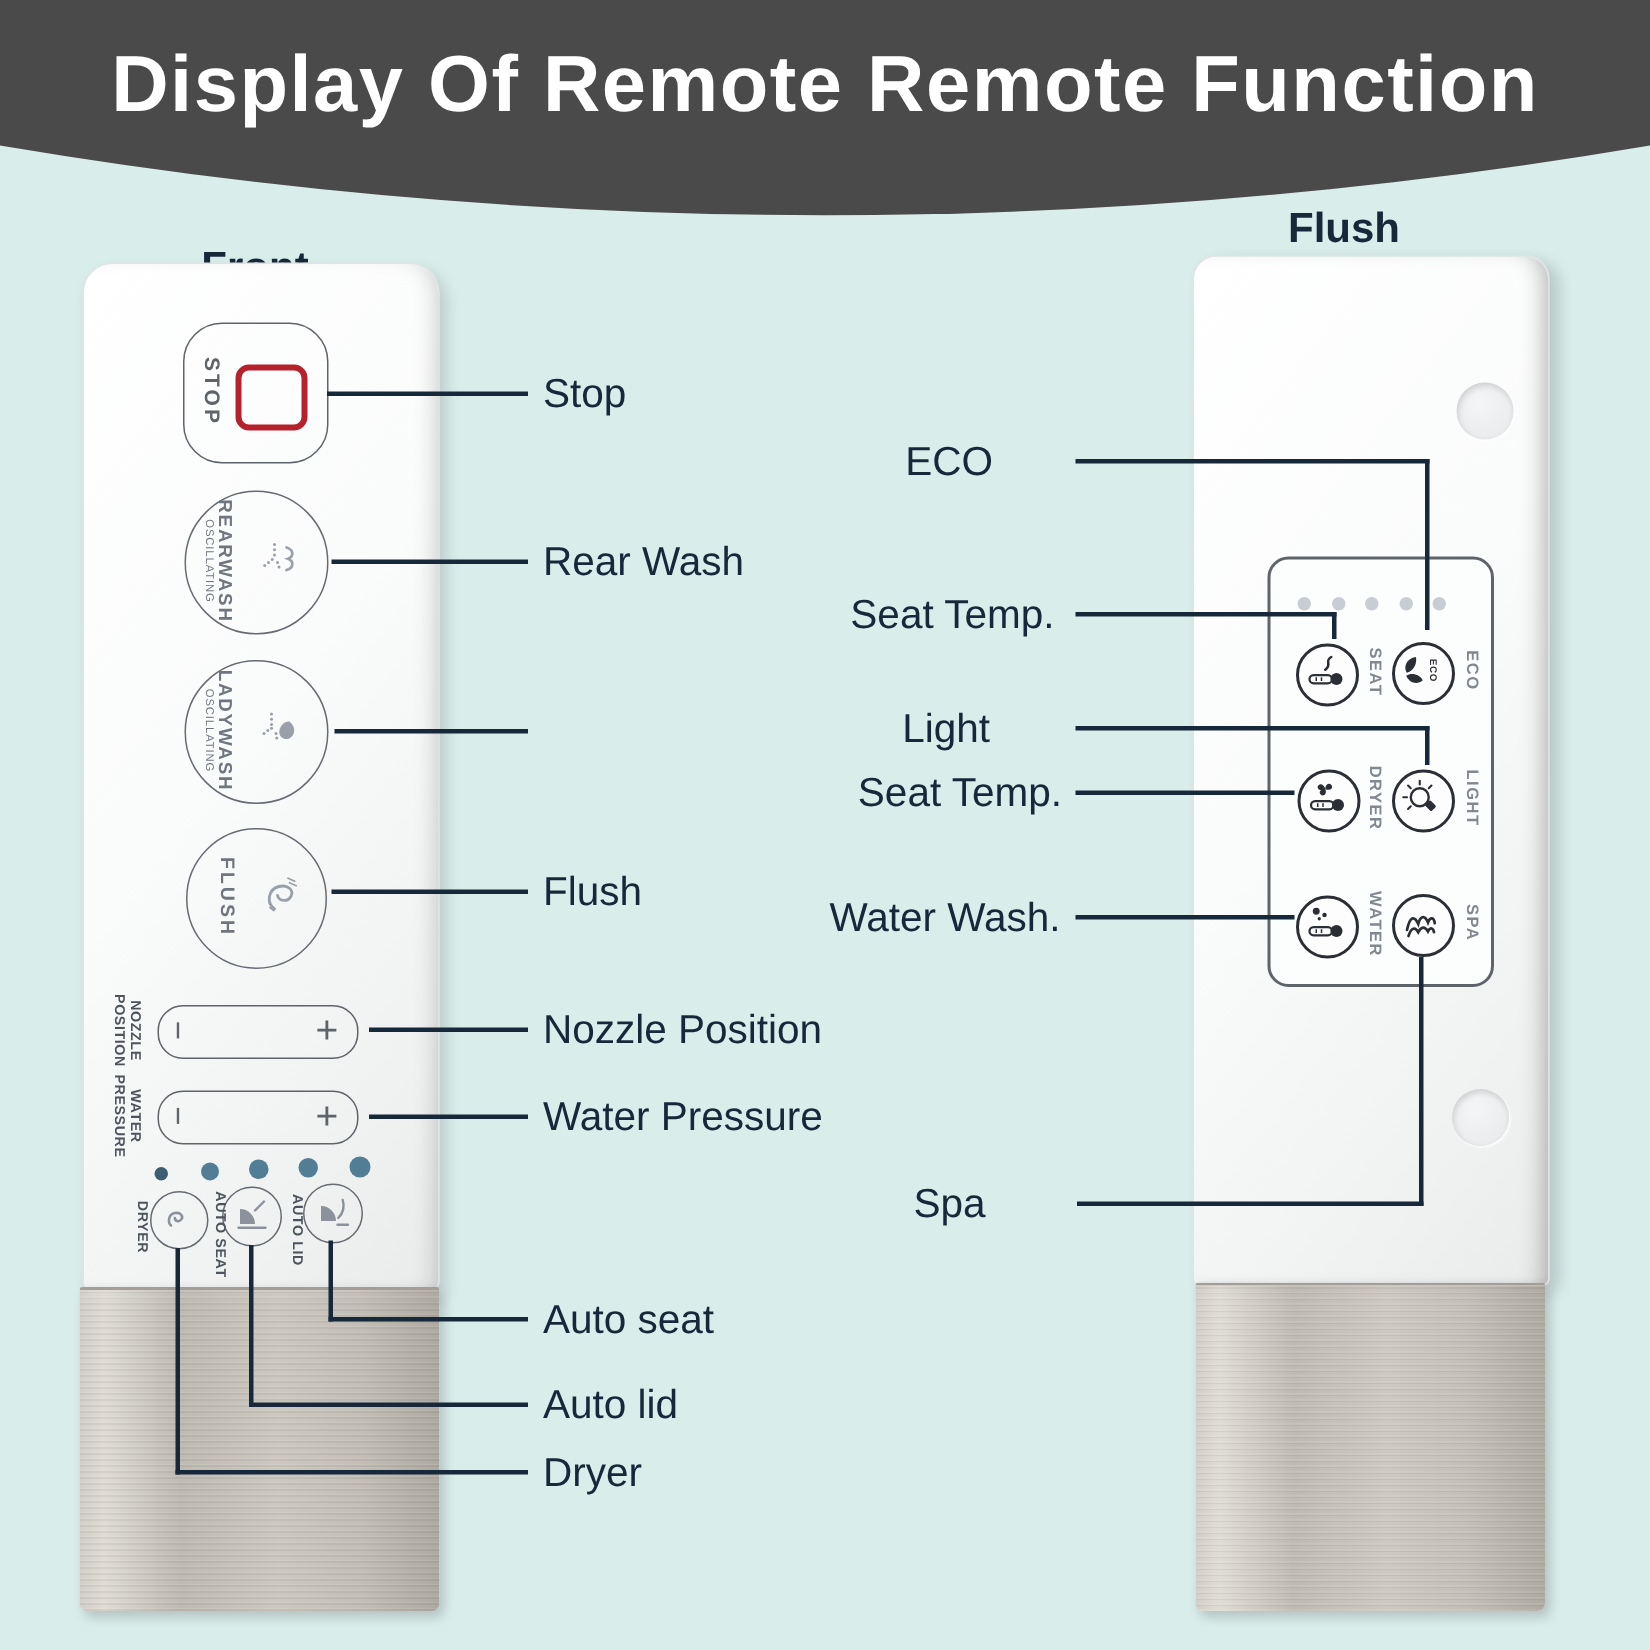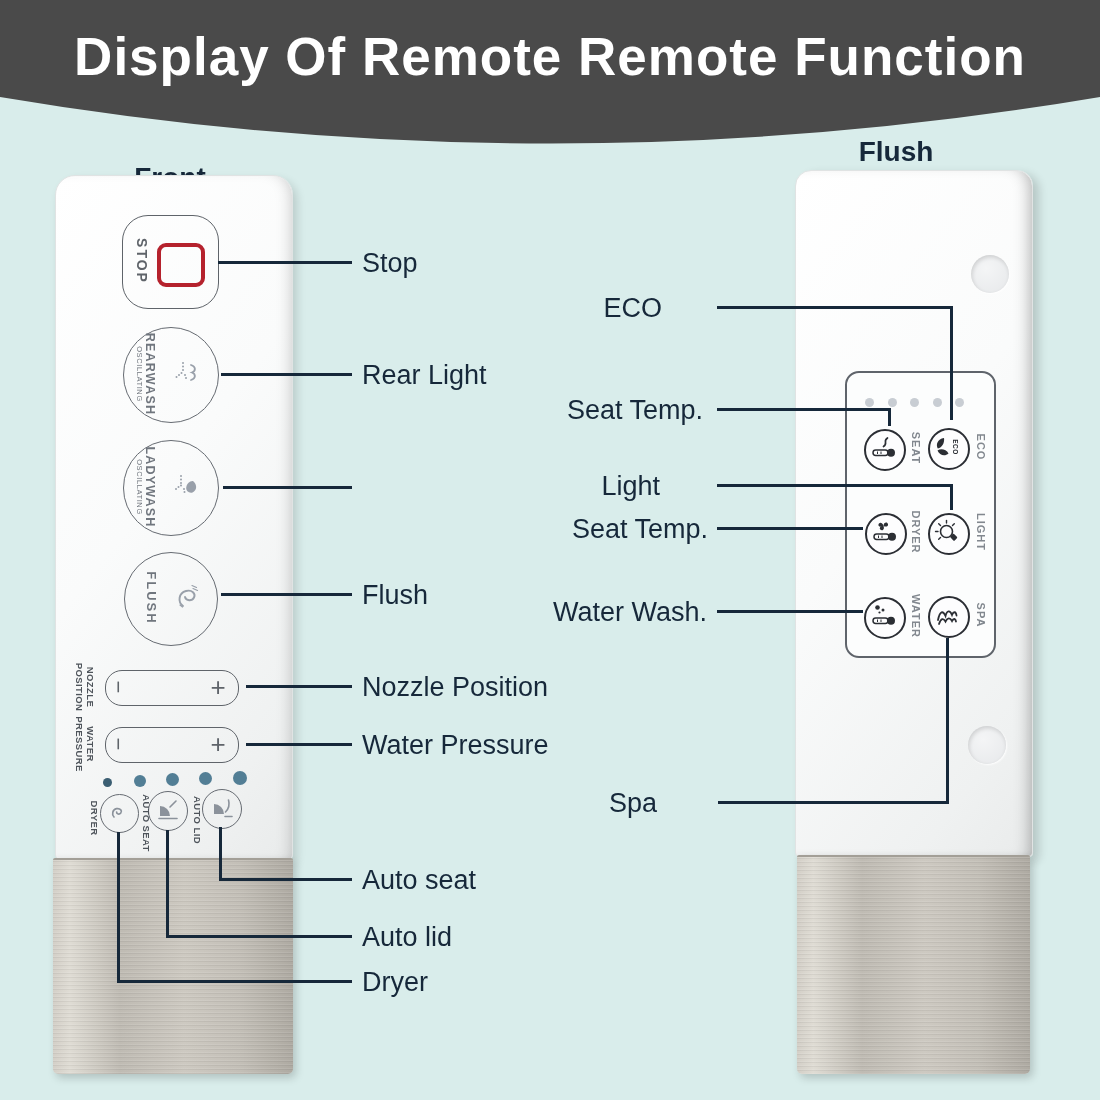--- a/index.html
+++ b/index.html
@@ -289,21 +289,21 @@
   <div class="ln" style="left:717px;top:408px;width:174px;height:3px;"></div>
   <div class="ln" style="left:888px;top:408px;width:3px;height:18px;"></div>
   <div class="ln" style="left:717px;top:484px;width:236px;height:3px;"></div>
   <div class="ln" style="left:950px;top:484px;width:3px;height:26px;"></div>
   <div class="ln" style="left:717px;top:527px;width:146px;height:3px;"></div>
   <div class="ln" style="left:717px;top:610px;width:146px;height:3px;"></div>
   <div class="ln" style="left:718px;top:801px;width:231px;height:3px;"></div>
   <div class="ln" style="left:946px;top:638px;width:3px;height:166px;"></div>
 
   <div class="lbl" style="left:362px;top:263px;">Stop</div>
-  <div class="lbl" style="left:362px;top:375px;">Rear Light</div>
+  <div class="lbl" style="left:362px;top:375px;">Rear Wash</div>
   <div class="lbl" style="left:362px;top:595px;">Flush</div>
   <div class="lbl" style="left:362px;top:745px;">Water Pressure</div>
   <div class="lbl" style="left:362px;top:687px;">Nozzle Position</div>
   <div class="lbl" style="left:362px;top:880px;">Auto seat</div>
   <div class="lbl" style="left:362px;top:937px;">Auto lid</div>
   <div class="lbl" style="left:362px;top:982px;">Dryer</div>
 
   <div class="lblr" style="right:438px;top:308px;">ECO</div>
   <div class="lblr" style="right:397px;top:410px;">Seat Temp.</div>
   <div class="lblr" style="right:440px;top:486px;">Light</div>

